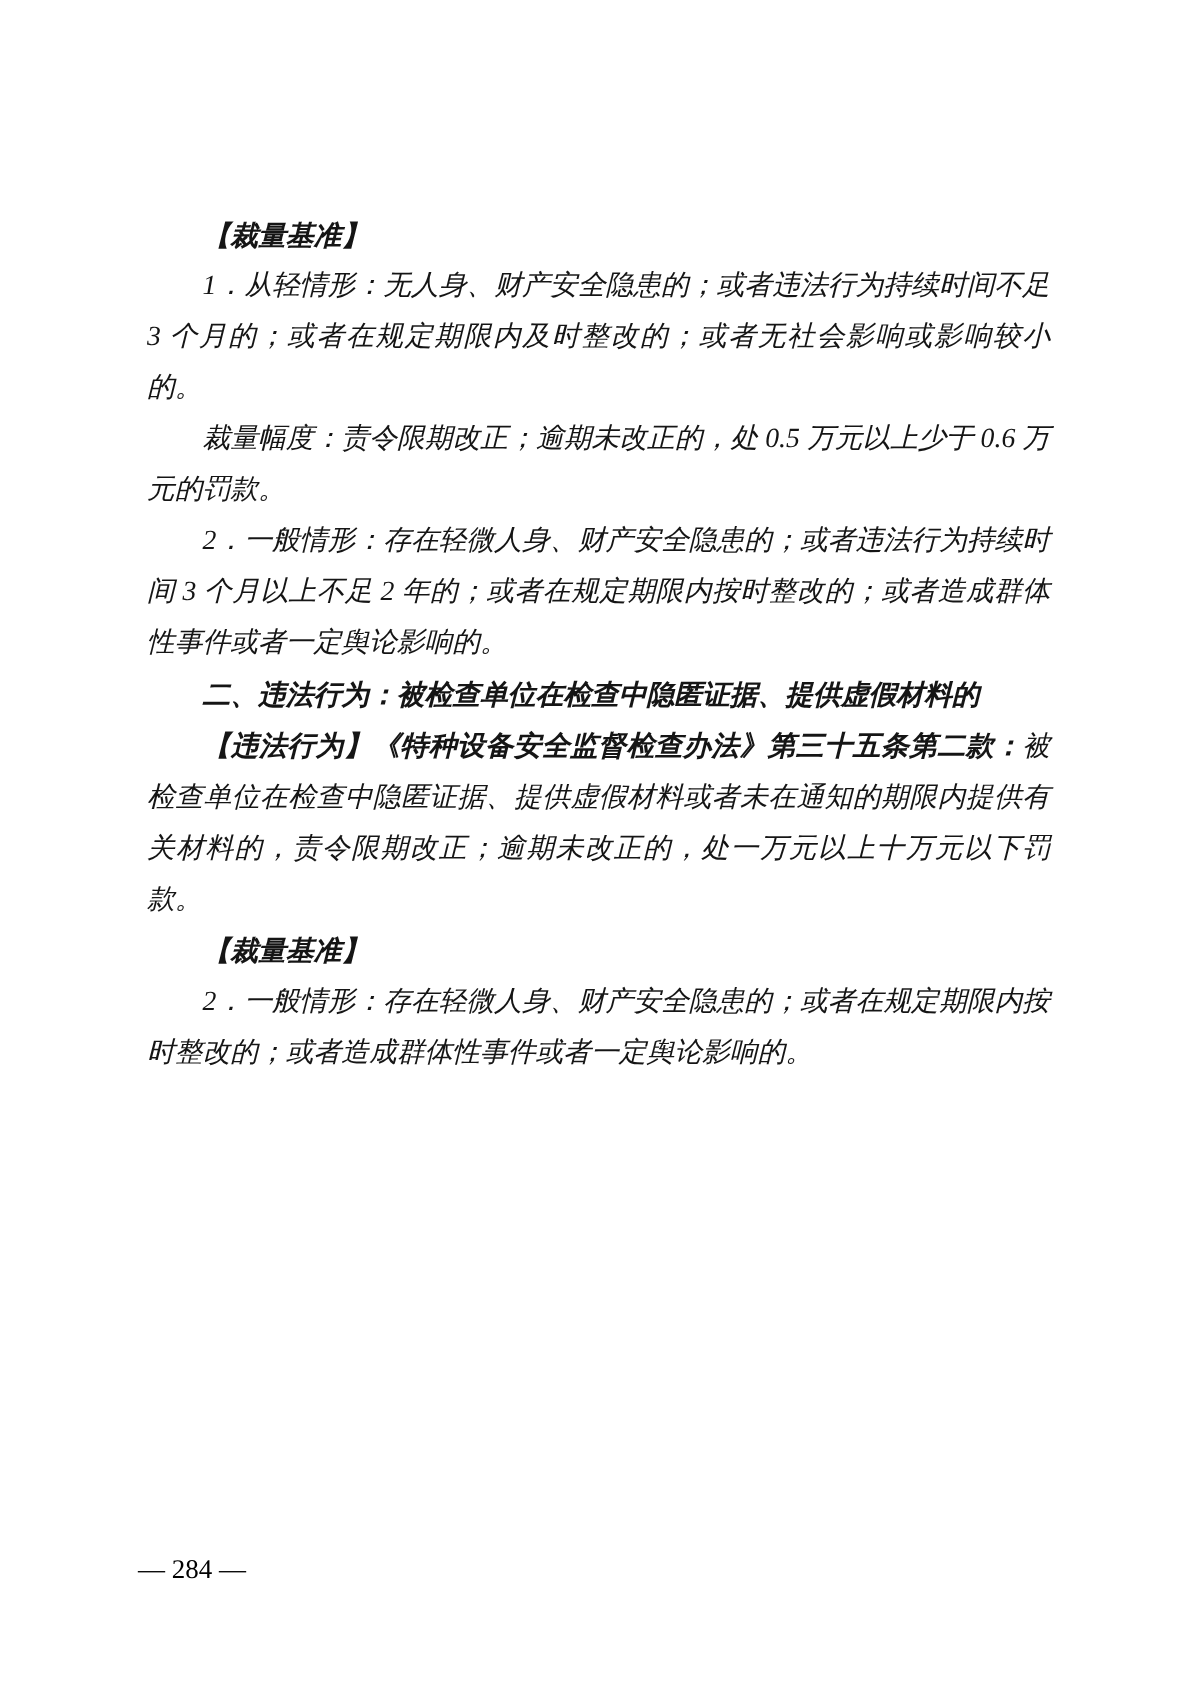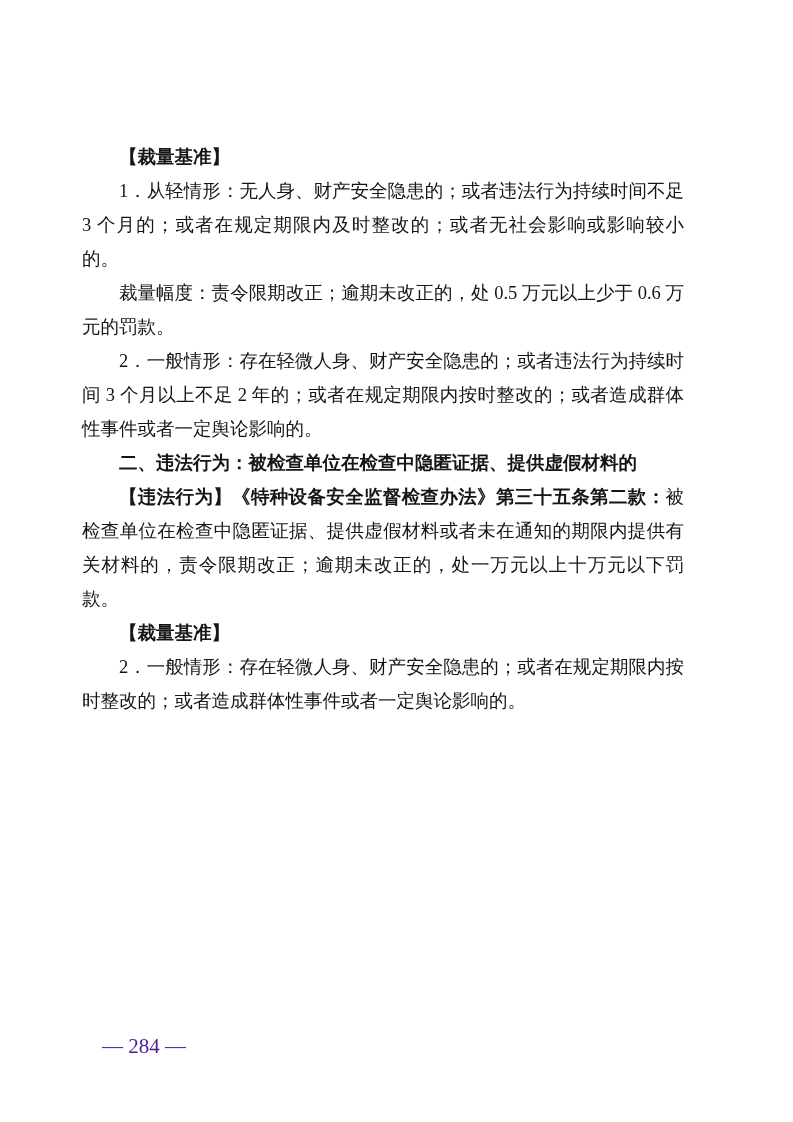--- a/index.html
+++ b/index.html
@@ -11,47 +11,48 @@
     position: relative;
     width: 793px;
     height: 1122px;
     background: #ffffff;
     color: #151515;
     font-family: "Liberation Serif", "DejaVu Serif", serif;
     overflow: hidden;
   }
   .content {
     position: absolute;
-    left: 82px;
+    left: 98px;
     top: 140px;
     width: 602px;
     font-size: 18.5px;
     line-height: 34px;
     text-align: justify;
+    font-style: italic;
   }
   .content p {
     margin: 0;
     padding: 0;
     text-indent: 2em;
   }
   .h-black {
     font-weight: bold;
     font-family: "Liberation Sans", "DejaVu Sans", sans-serif;
   }
   .lead-bold {
     font-weight: bold;
     font-family: "Liberation Sans", "DejaVu Sans", sans-serif;
   }
   .footer {
     position: absolute;
-    left: 102px;
+    left: 92px;
     top: 1034px;
-    font-size: 21px;
+    font-size: 18px;
     line-height: 24px;
-    color: #4c1d95;
+    color: #000000;
     font-family: "Liberation Serif", "DejaVu Serif", serif;
   }
 </style>
 </head>
 <body>
 
 <div class="page">
   <div class="content">
 
     <p class="h-black">【裁量基准】</p>

